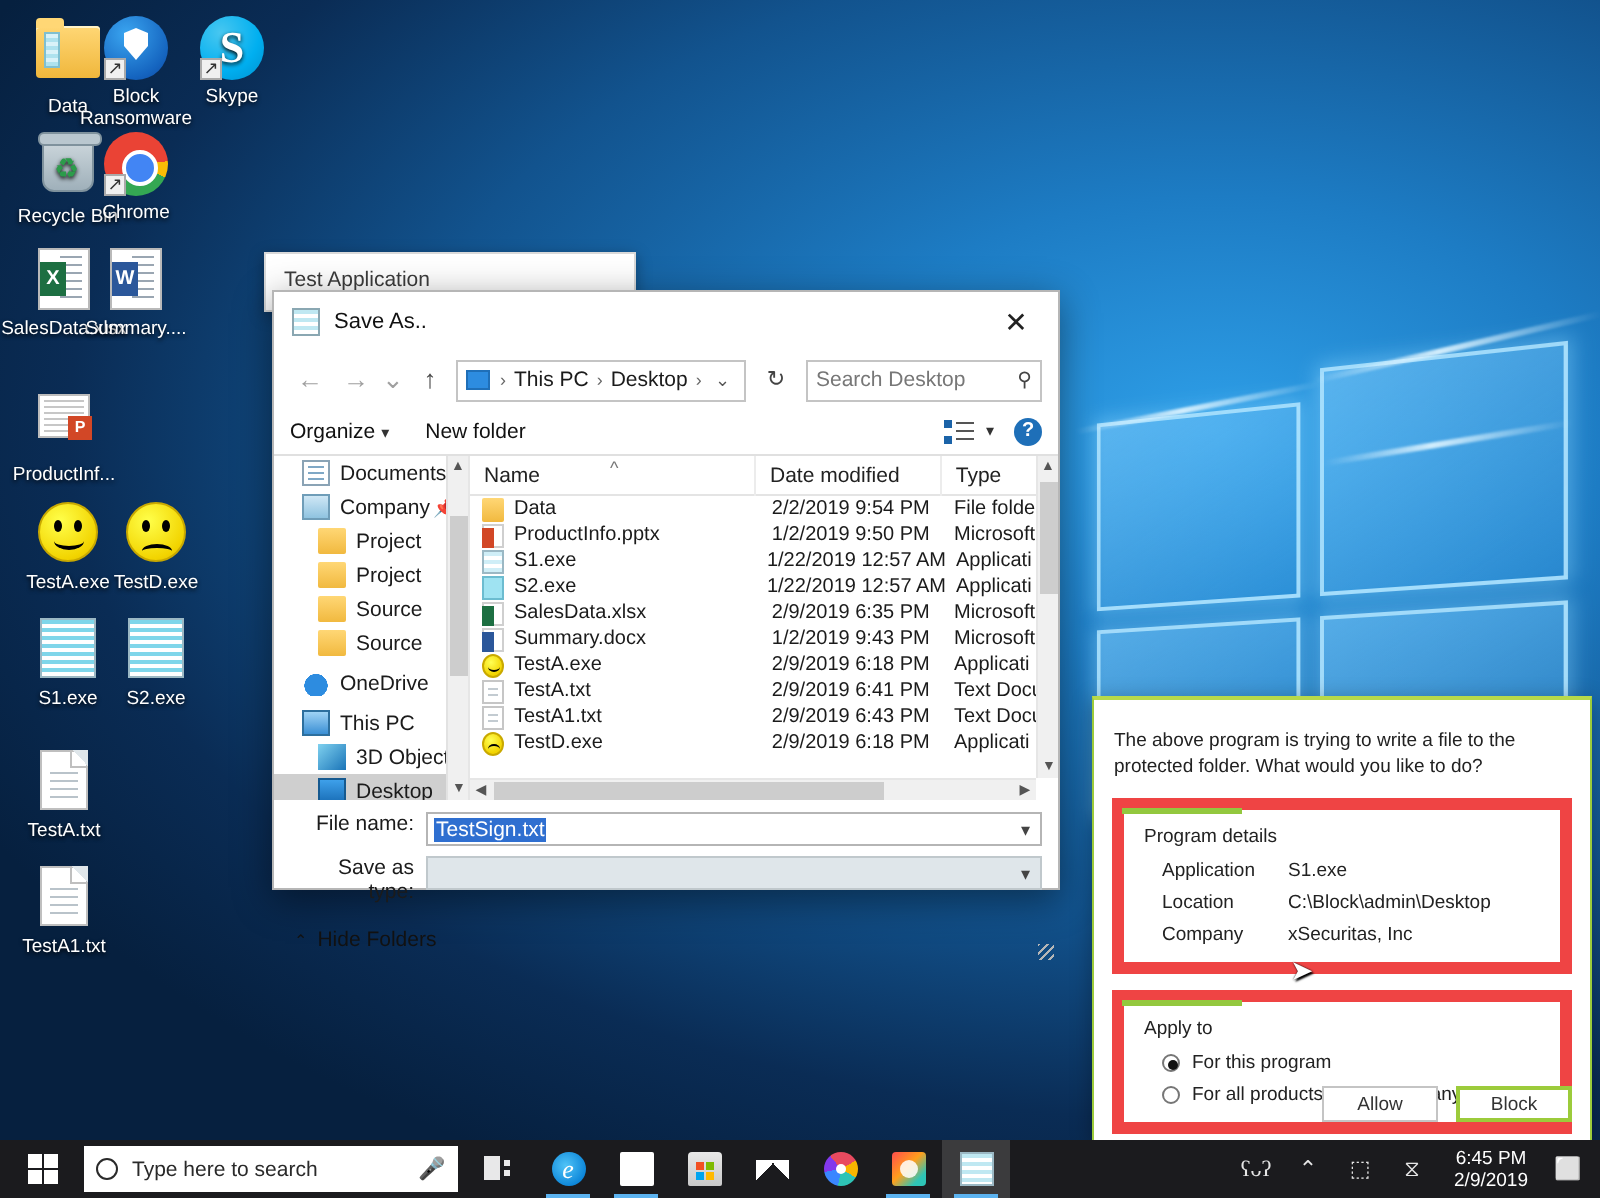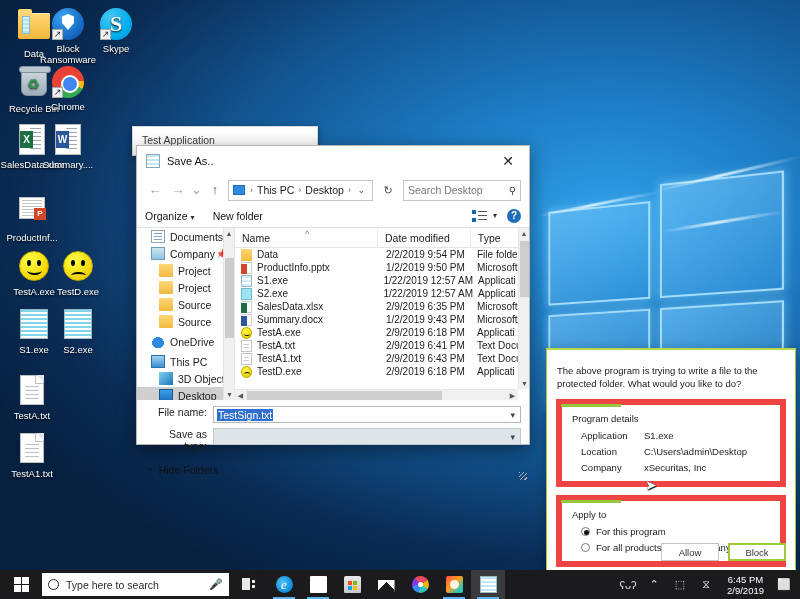--- a/index.html
+++ b/index.html
@@ -593,21 +593,21 @@
   }
   .tbi-app::after { content:""; position:absolute; left:4px; top:4px; width:9px; height:9px; border-radius:50%; background:#fff; opacity:.85; }
   .tbi-sheet {
     background: #fff; border: 1px solid #9bb8c4;
     background-image: repeating-linear-gradient(180deg,#bfe8f2 0 2px,#fff 2px 4px);
   }
   #tray { margin-left: auto; display: flex; align-items: center; padding-right: 4px; gap: 0; }
   .tray-ic {
     width: 26px; height: 29px;
     display: flex; align-items: center; justify-content: center;
-    font-size: 11px; color: #e6e6e6; cursor: pointer;
+    font-size: 11px; color: #e6e6e6; cursor: pointer; font-family: Liberation Serif, serif;
   }
   #tray-clock {
     text-align: center; line-height: 11px; font-size: 9.5px;
     padding: 0 8px; cursor: pointer;
   }
   #action-center { width: 24px; }
 </style>
 </head>
 <body>
 
@@ -959,21 +959,21 @@
     <div id="alert-msg">The above program is trying to write a file to the protected folder. What would you like to do?</div>
 
     <div class="alert-group">
       <div class="grp-title">Program details</div>
       <div class="detrow">
         <span class="detkey">Application</span>
         <span class="detval">S1.exe</span>
       </div>
       <div class="detrow">
         <span class="detkey">Location</span>
-        <span class="detval">C:\Users\admin\Desktop</span>
+        <span class="detval">C:\Block\admin\Desktop</span>
       </div>
       <div class="detrow" style="margin-bottom:0;">
         <span class="detkey">Company</span>
         <span class="detval">xSecuritas, Inc</span>
       </div>
     </div>
 
     <div class="alert-group">
       <div class="grp-title">Apply to</div>
       <div class="radio-row">

